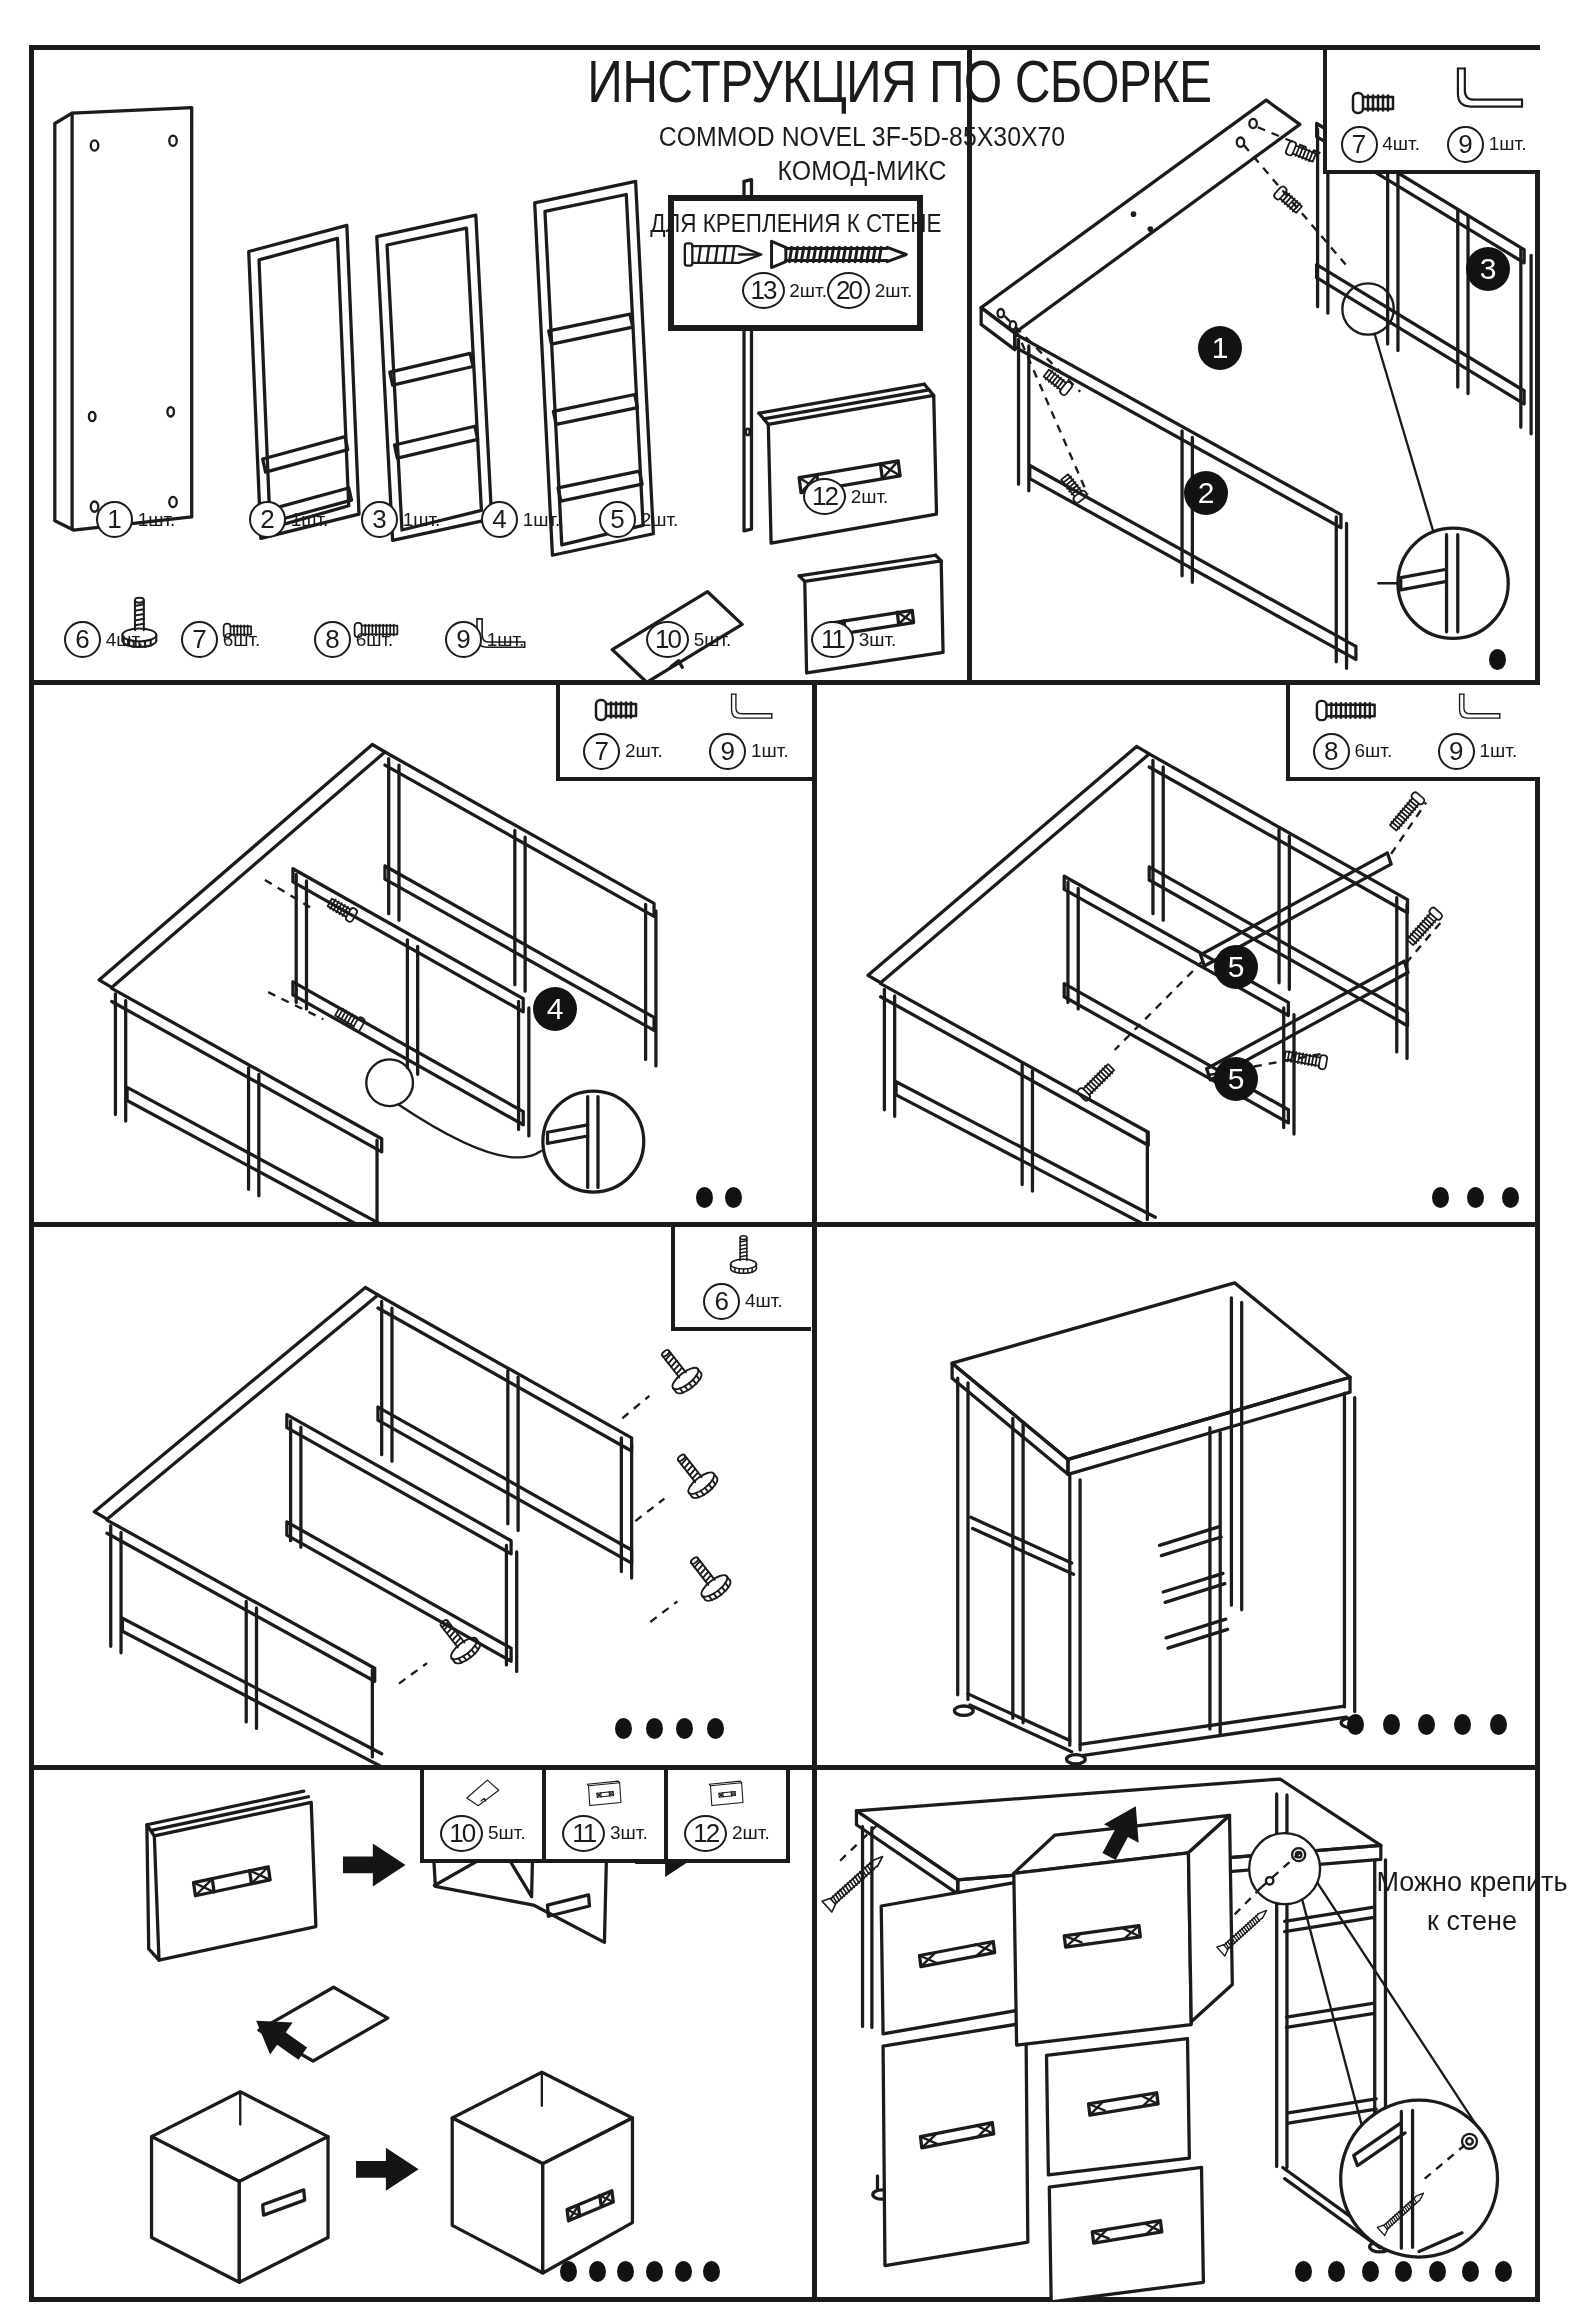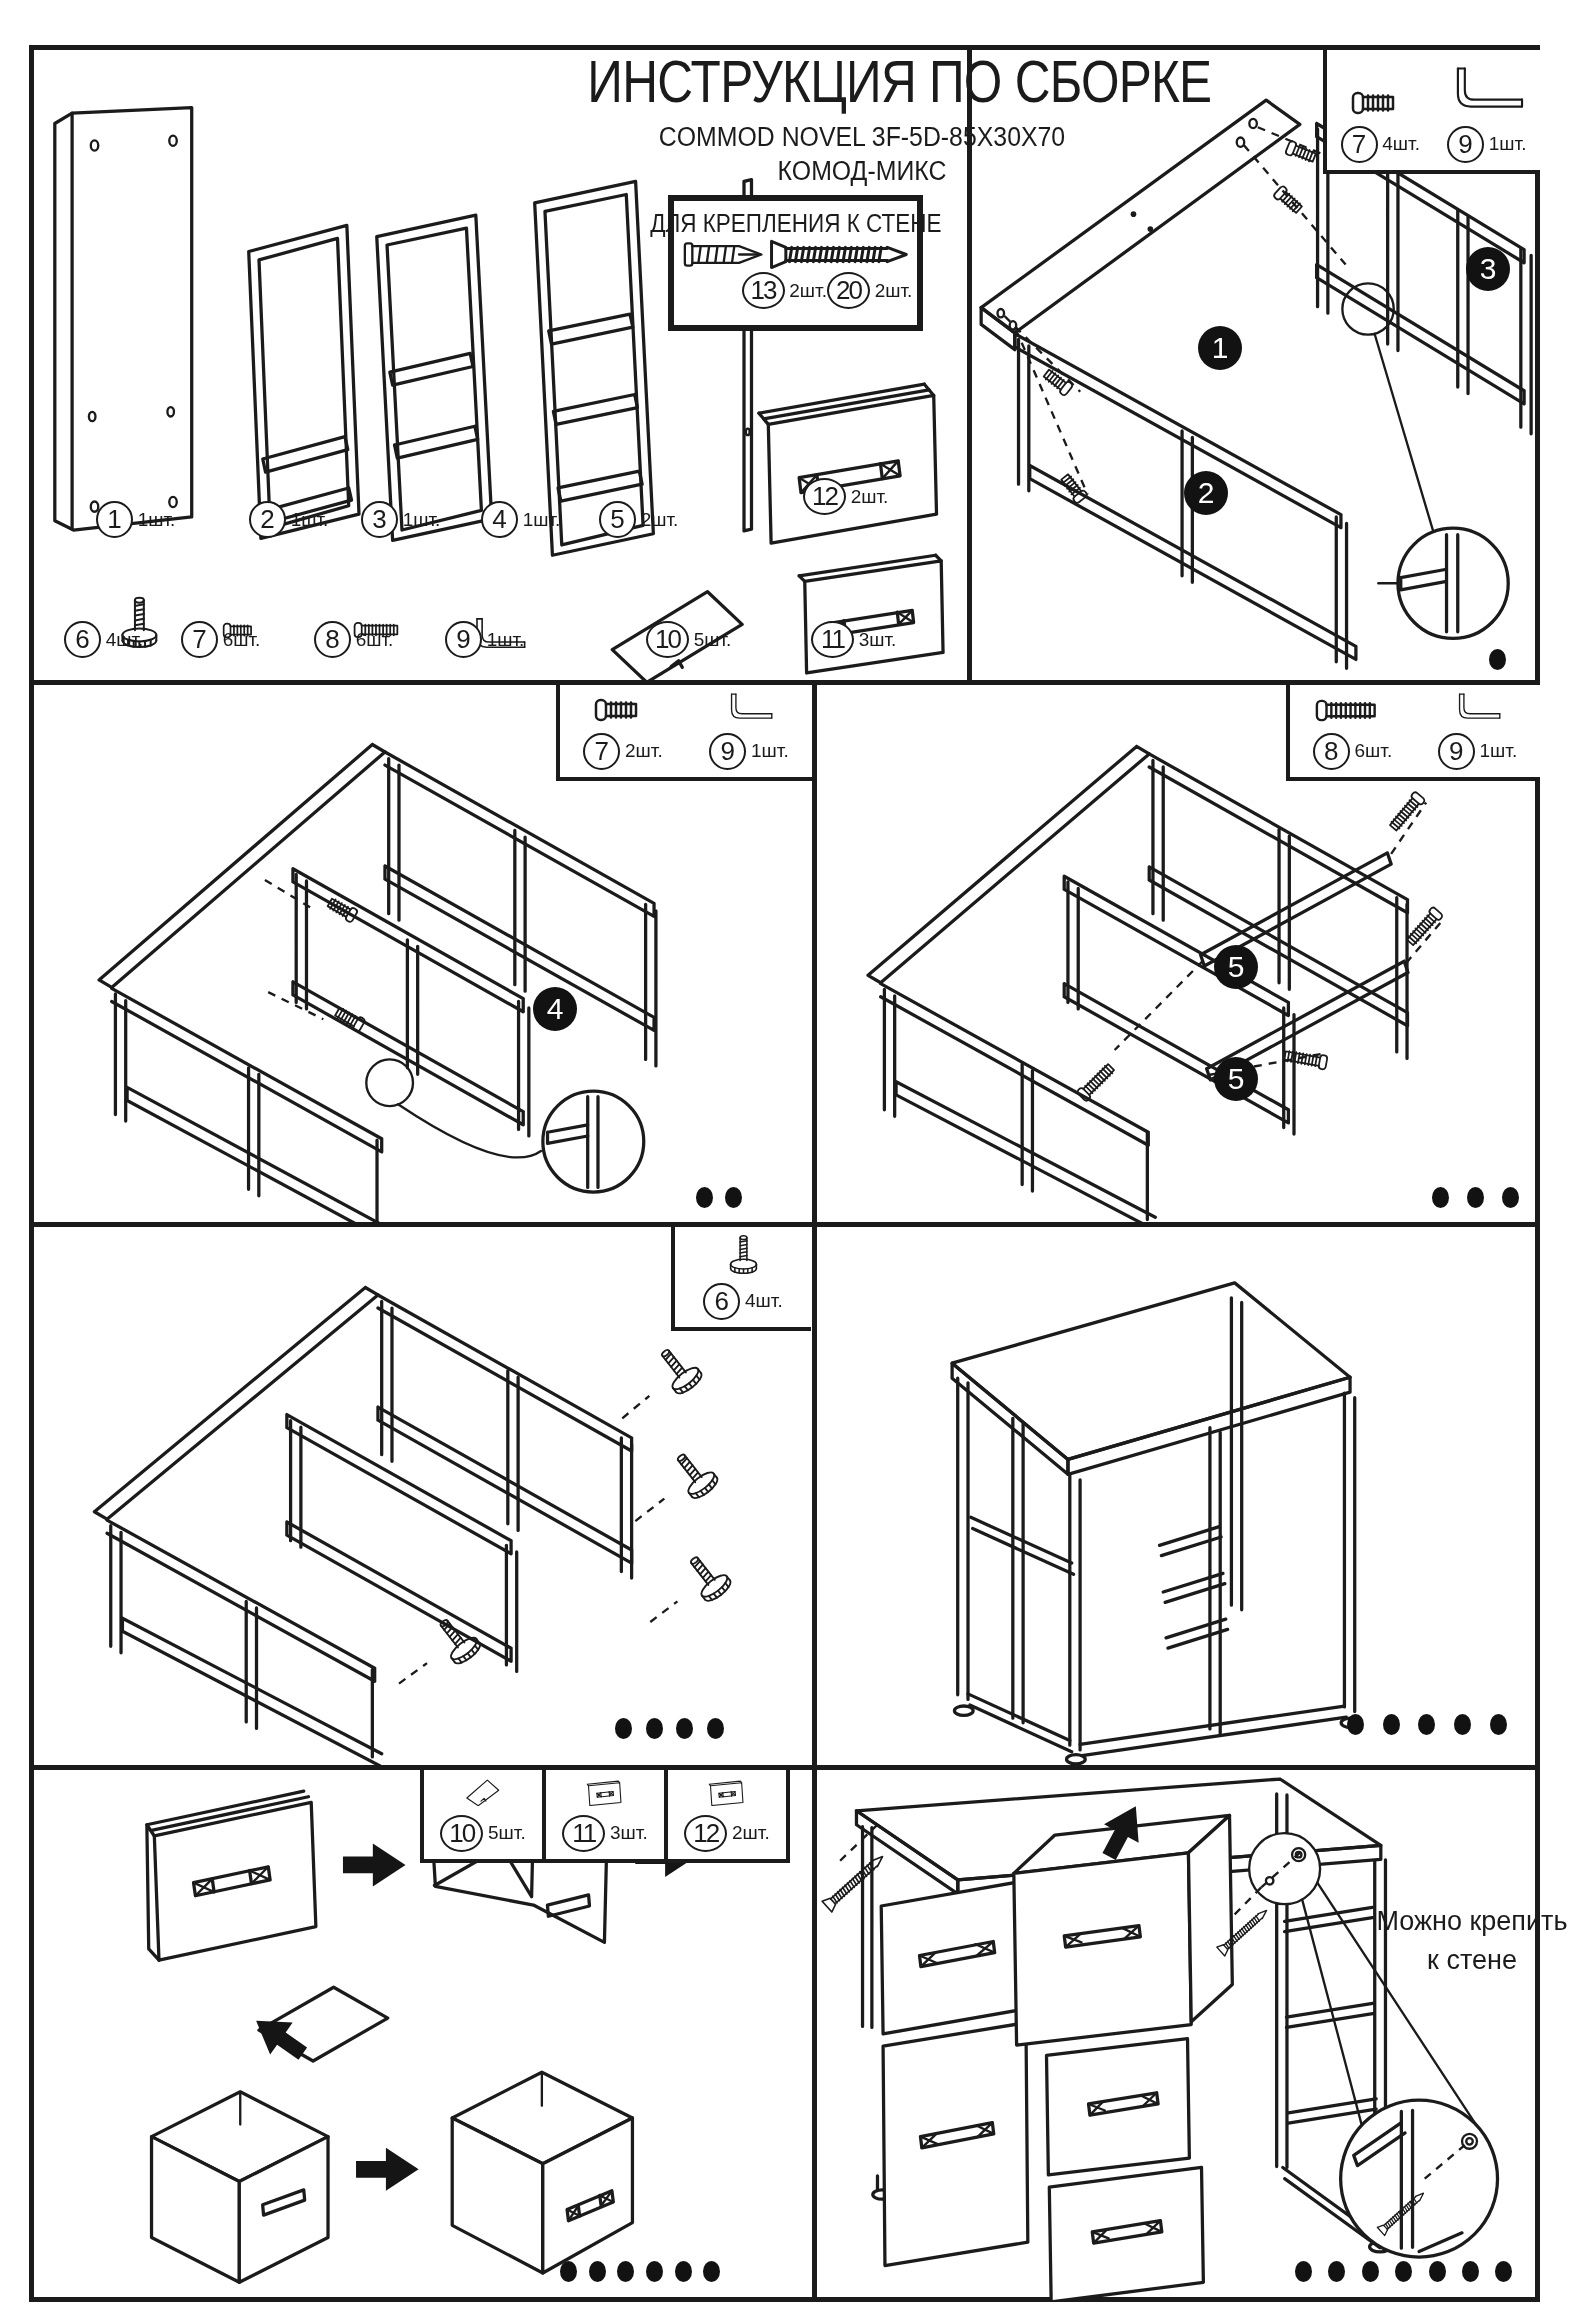--- a/index.html
+++ b/index.html
@@ -649,21 +649,21 @@
       <path d="M1262,742 V1035 M1286,740 V1033"></path>
       <path d="M1160,836 L1262,766 M1168,858 L1270,788 M1160,836 L1168,858"></path>
       <circle class="thin" cx="1408" cy="806" r="16"></circle>
         <circle class="thin" cx="1408" cy="806" r="7"></circle>
       <path d="M1300,1042 L1392,1002"></path>
     </g>
     <path class="dash" d="M1312,886 L1398,814"></path>
     <use href="#sym-screwlong" transform="translate(1206,990) rotate(-42)" width="130" height="30"></use>
   </svg>
 
-  <div class="note" style="left:1374px;top:1902px;width:196px">
+  <div class="note" style="left:1374px;top:1863px;width:196px">
     <div>Можно крепить</div>
     <div>к стене</div>
   </div>
 
   <div class="step-badge" style="left:1220px;top:348px">1</div>
   <div class="step-badge" style="left:1206px;top:493px">2</div>
   <div class="step-badge" style="left:1488px;top:269px">3</div>
   <div class="step-badge" style="left:555px;top:1009px">4</div>
   <div class="step-badge" style="left:1236px;top:967px">5</div>
   <div class="step-badge" style="left:1236px;top:1079px">5</div>

